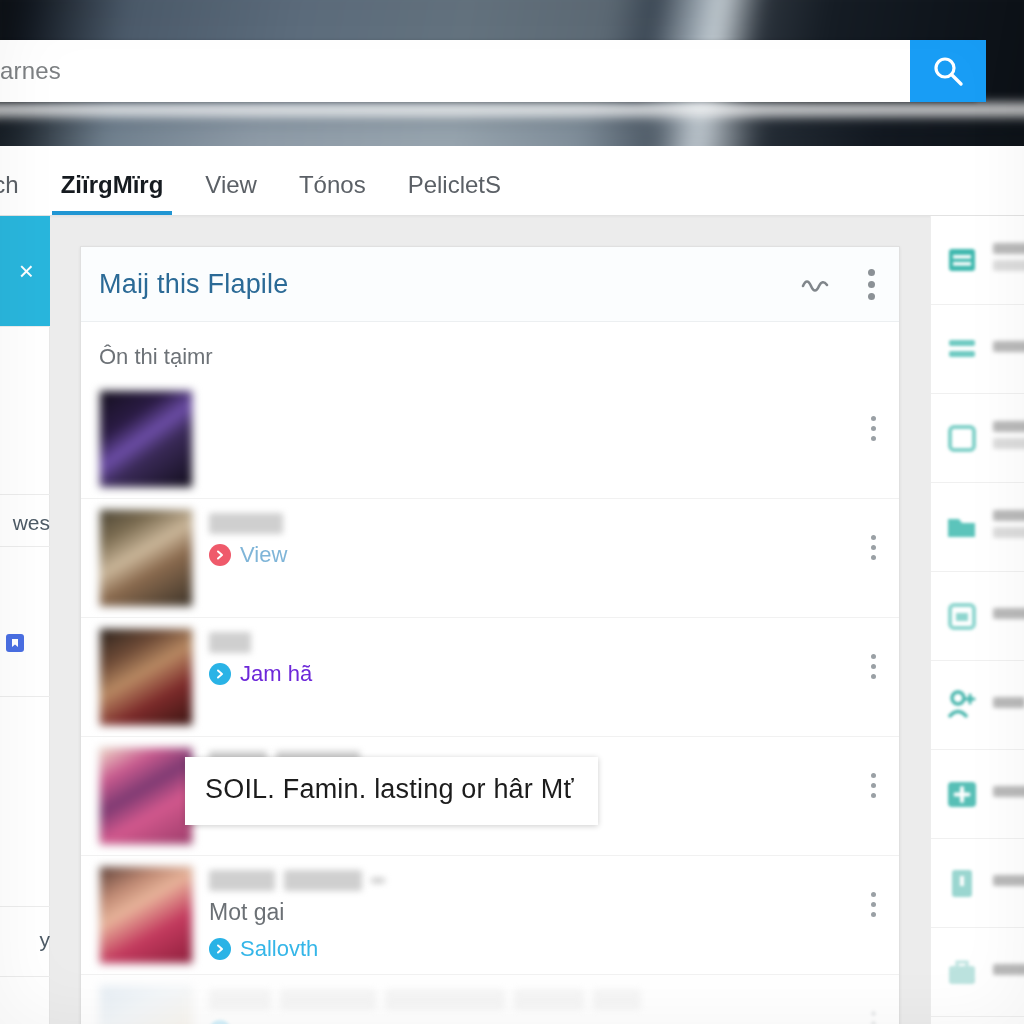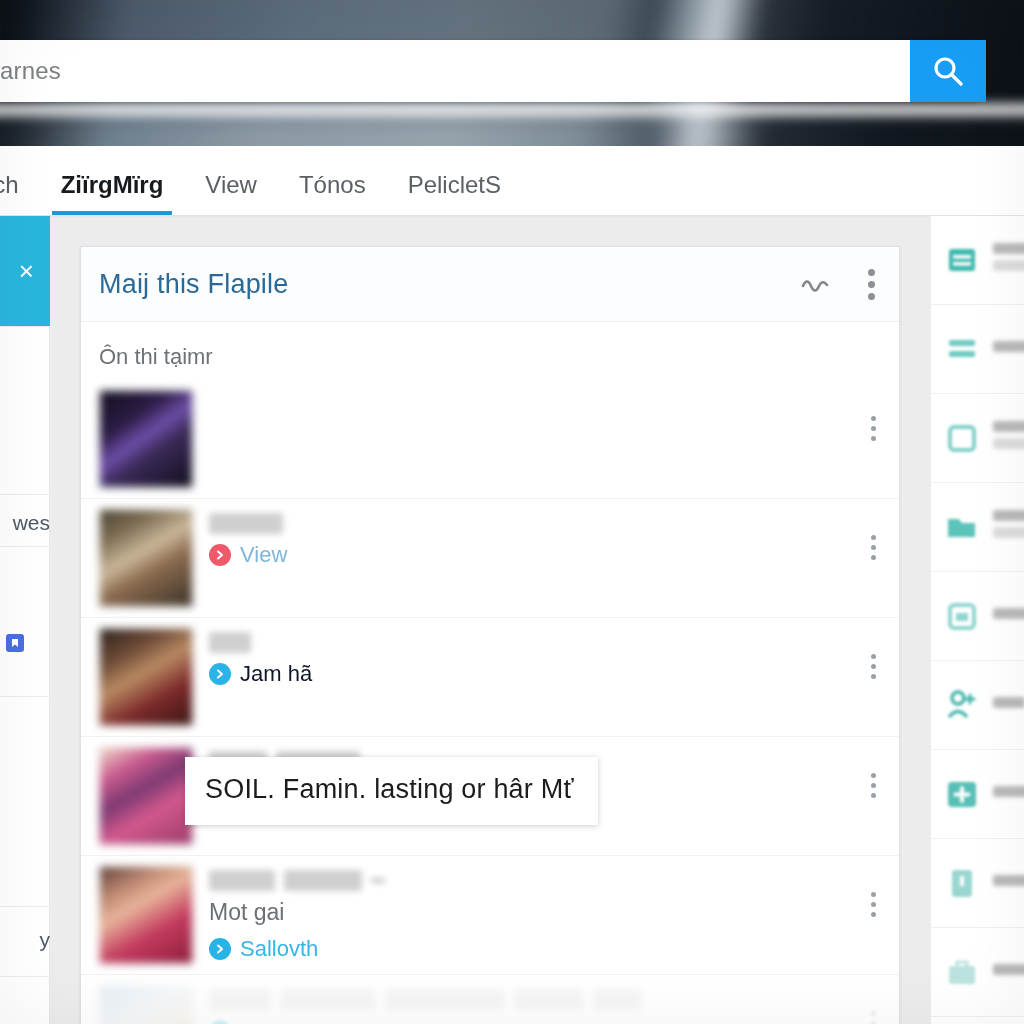--- a/index.html
+++ b/index.html
@@ -423,21 +423,21 @@
           <div class="row-body">
             <div class="blur-line">
               <div class="blur-chip" style="width: 42px;"></div>
             </div>
             <div class="row-link">
               <span class="link-badge" style="background:#2ab3e6">
                 <svg width="12" height="12" viewBox="0 0 12 12">
                   <path d="M4 2.5l4 3.5-4 3.5" fill="none" stroke="#fff" stroke-width="2" stroke-linecap="round" stroke-linejoin="round"></path>
                 </svg>
               </span>
-              <span class="link-text" style="color:#0f172a">Jam hã</span>
+              <span class="link-text" style="color:#6d28d9">Jam hã</span>
             </div>
           </div>
           <div class="row-menu">
             <div class="dot"></div>
             <div class="dot"></div>
             <div class="dot" style="margin-bottom:0"></div>
           </div>
         </div>
         <div class="row">
           <div class="thumb" style="background: linear-gradient(150deg, rgb(240, 217, 200) 0%, rgb(200, 90, 142) 24%, rgb(125, 58, 114) 44%, rgb(210, 88, 141) 64%, rgb(156, 60, 106) 100%);"></div>

